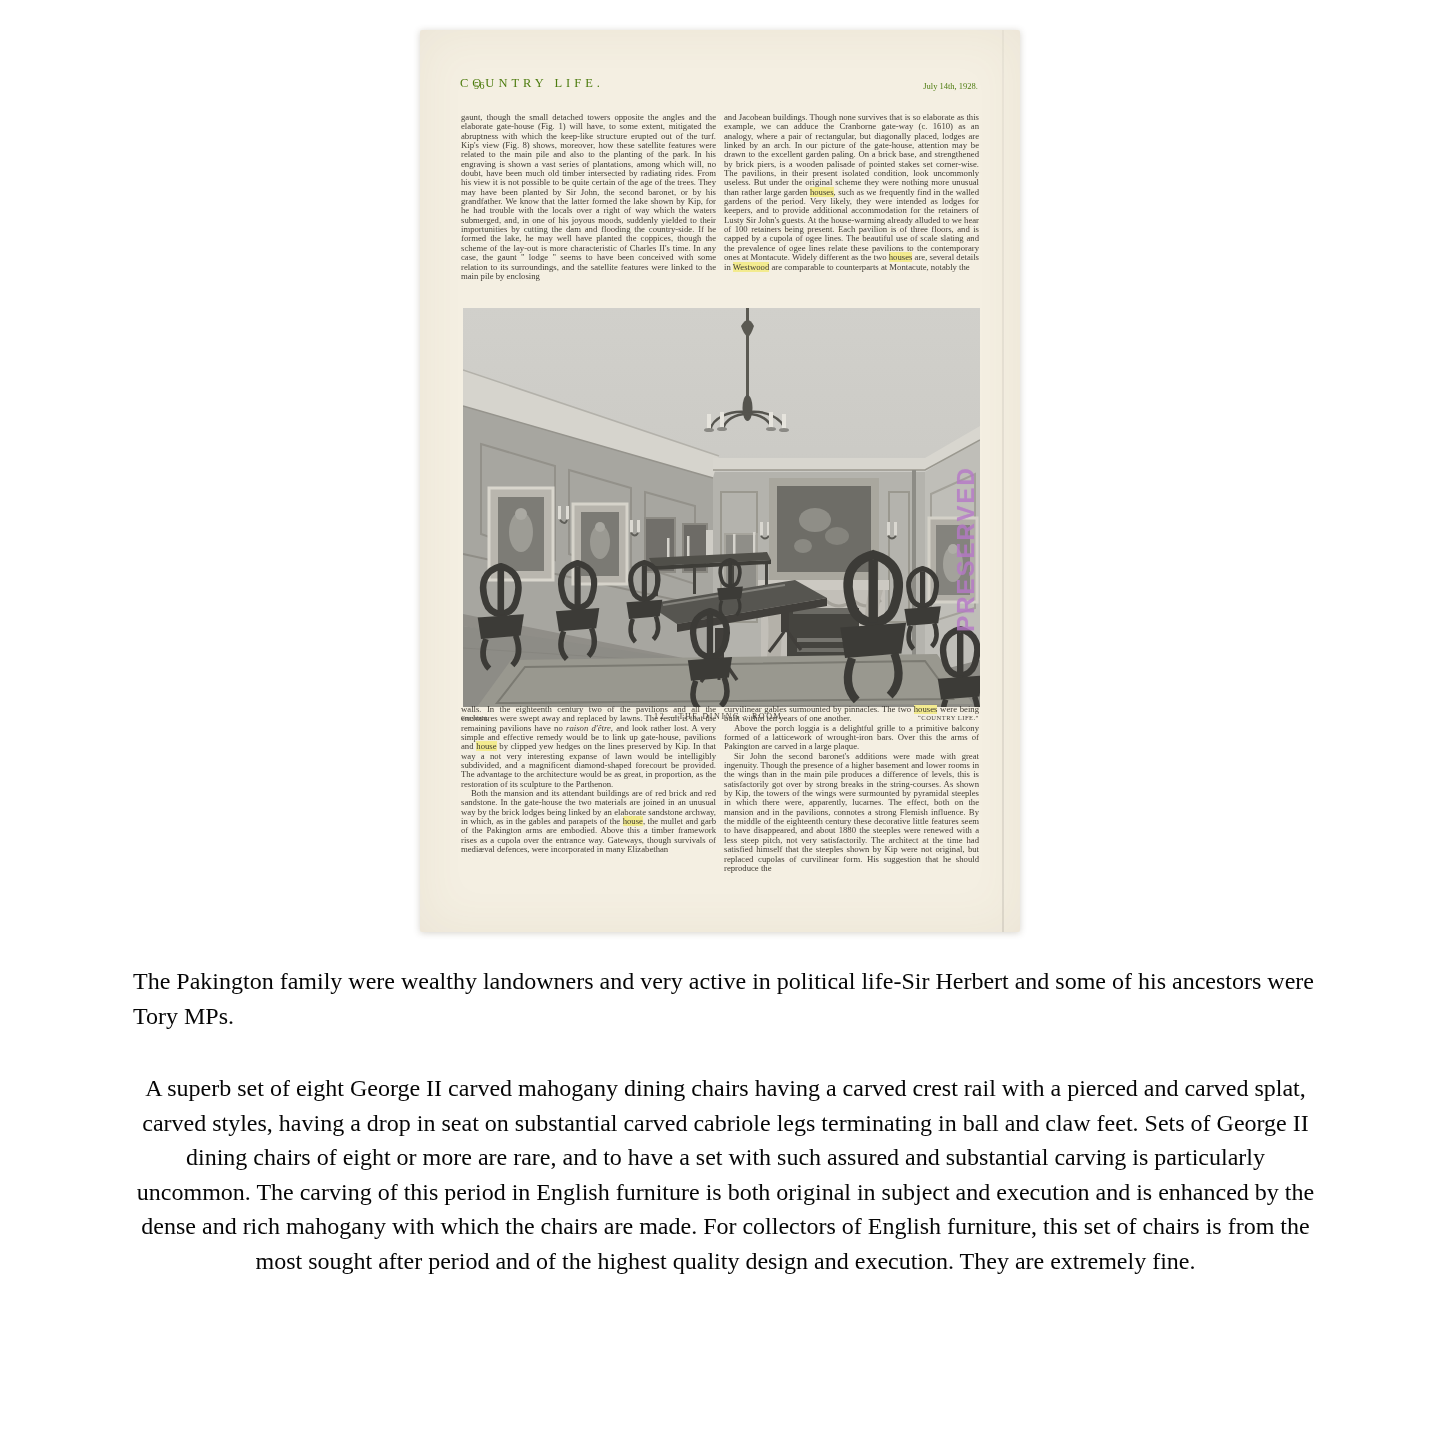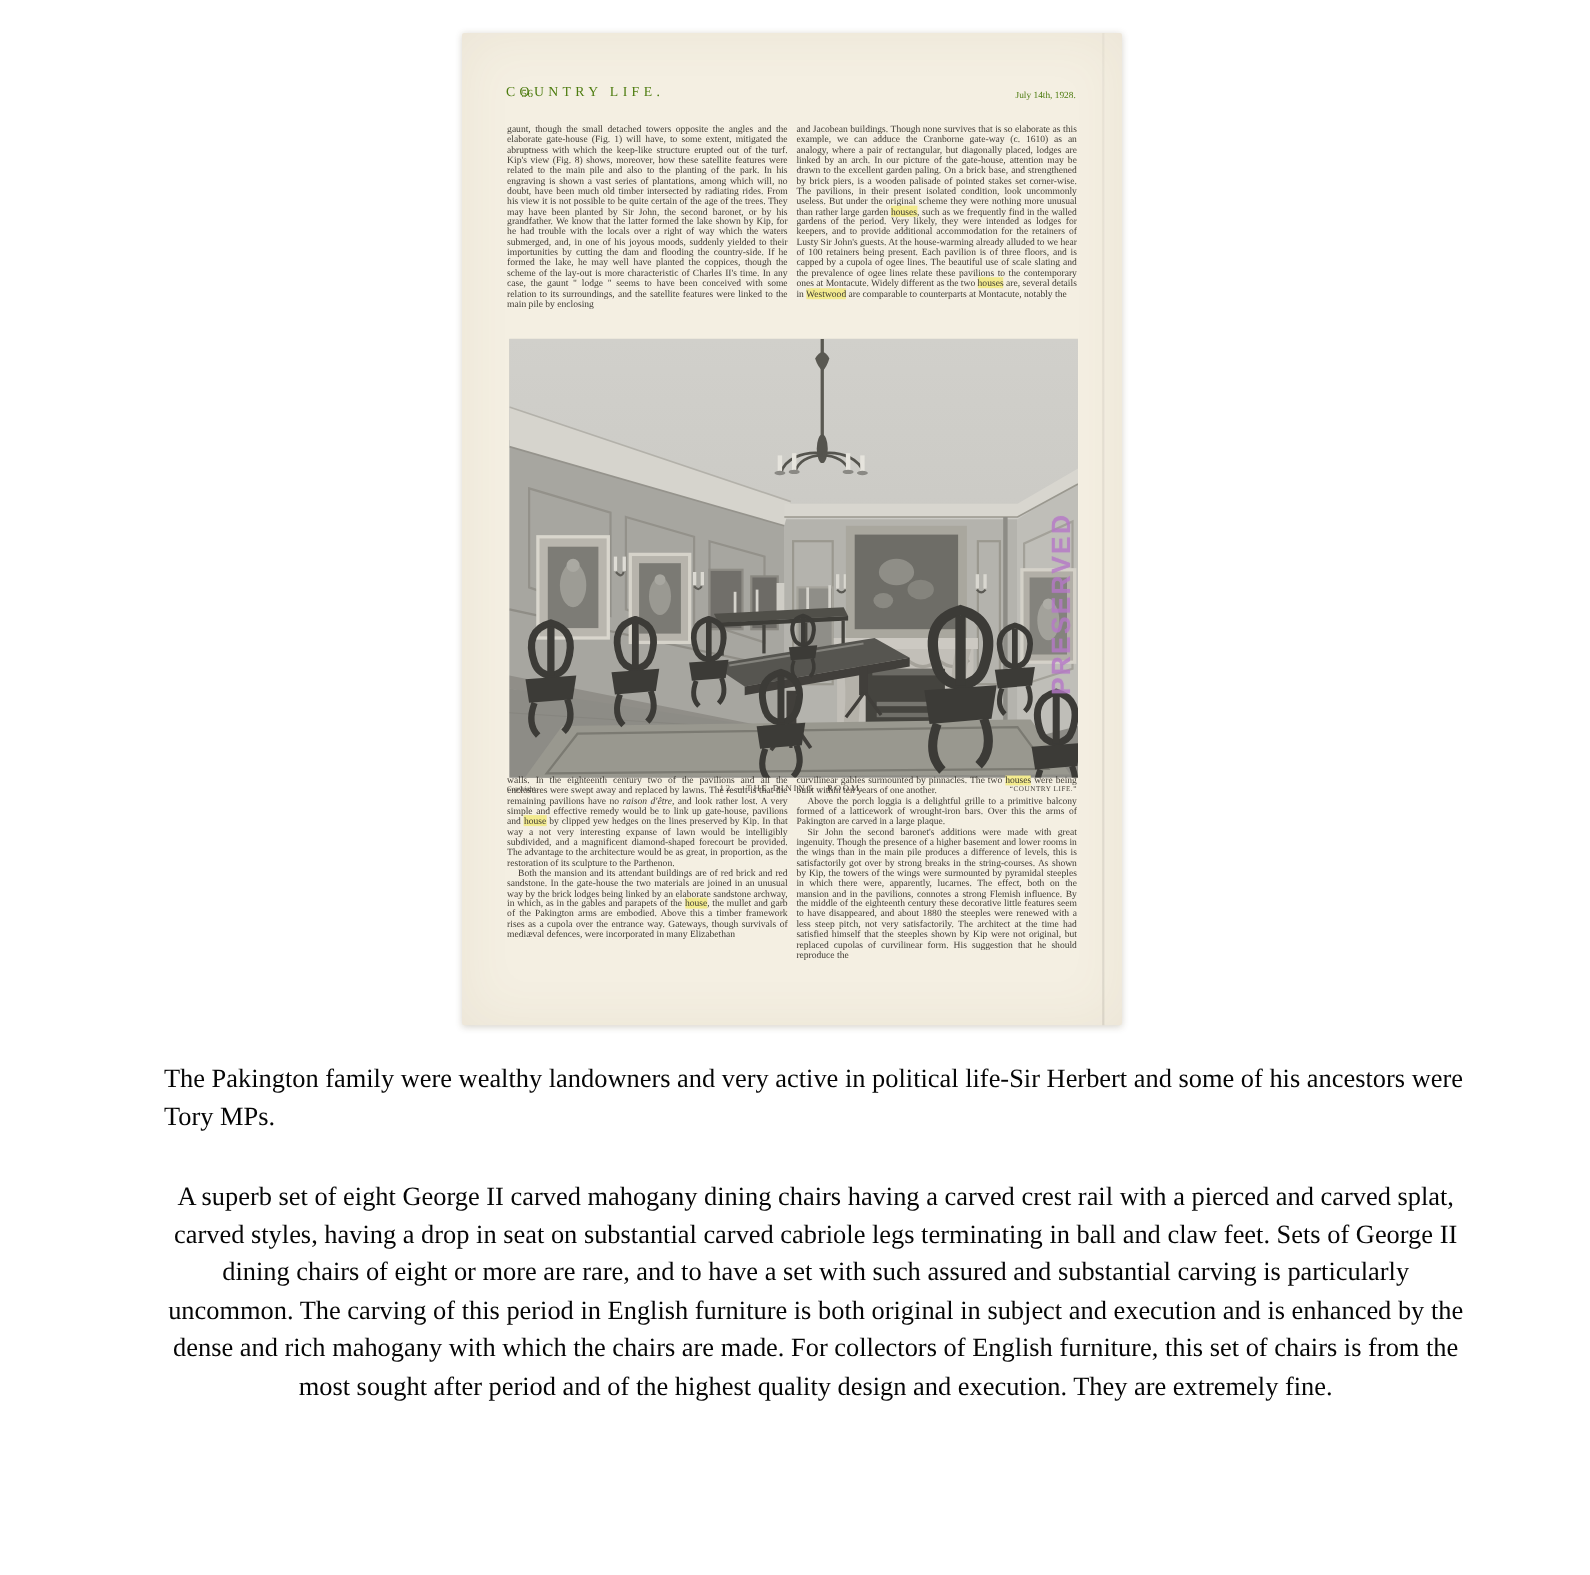--- a/index.html
+++ b/index.html
@@ -50,21 +50,21 @@
     pointer-events:none;
   }
 
   .caption{position:absolute;left:41px;width:518px;top:682px;height:13px;color:#46423b;}
   .cap-left{position:absolute;left:0;top:2px;font-size:6.3px;}
   .cap-center{position:absolute;left:0;right:0;top:0;text-align:center;font-size:8px;letter-spacing:1.6px;}
   .cap-right{position:absolute;right:0;top:1.5px;font-size:6.5px;letter-spacing:.5px;}
 
   
   .article{position:absolute;left:133px;top:964px;width:1185px;color:#060606;
-    font-size:24px;line-height:34.5px;margin-left:16px;}
+    font-size:24px;line-height:34.5px;}
   .article p{margin:0;}
   .article h2{font-size:24px;line-height:34px;margin:42px 0 0 0;font-weight:bold;}
   .article .para2{margin-top:38px;text-align:center;}
 </style>
 </head>
 <body>
 
 <div class="paper">
   <div class="crease"></div>
 

